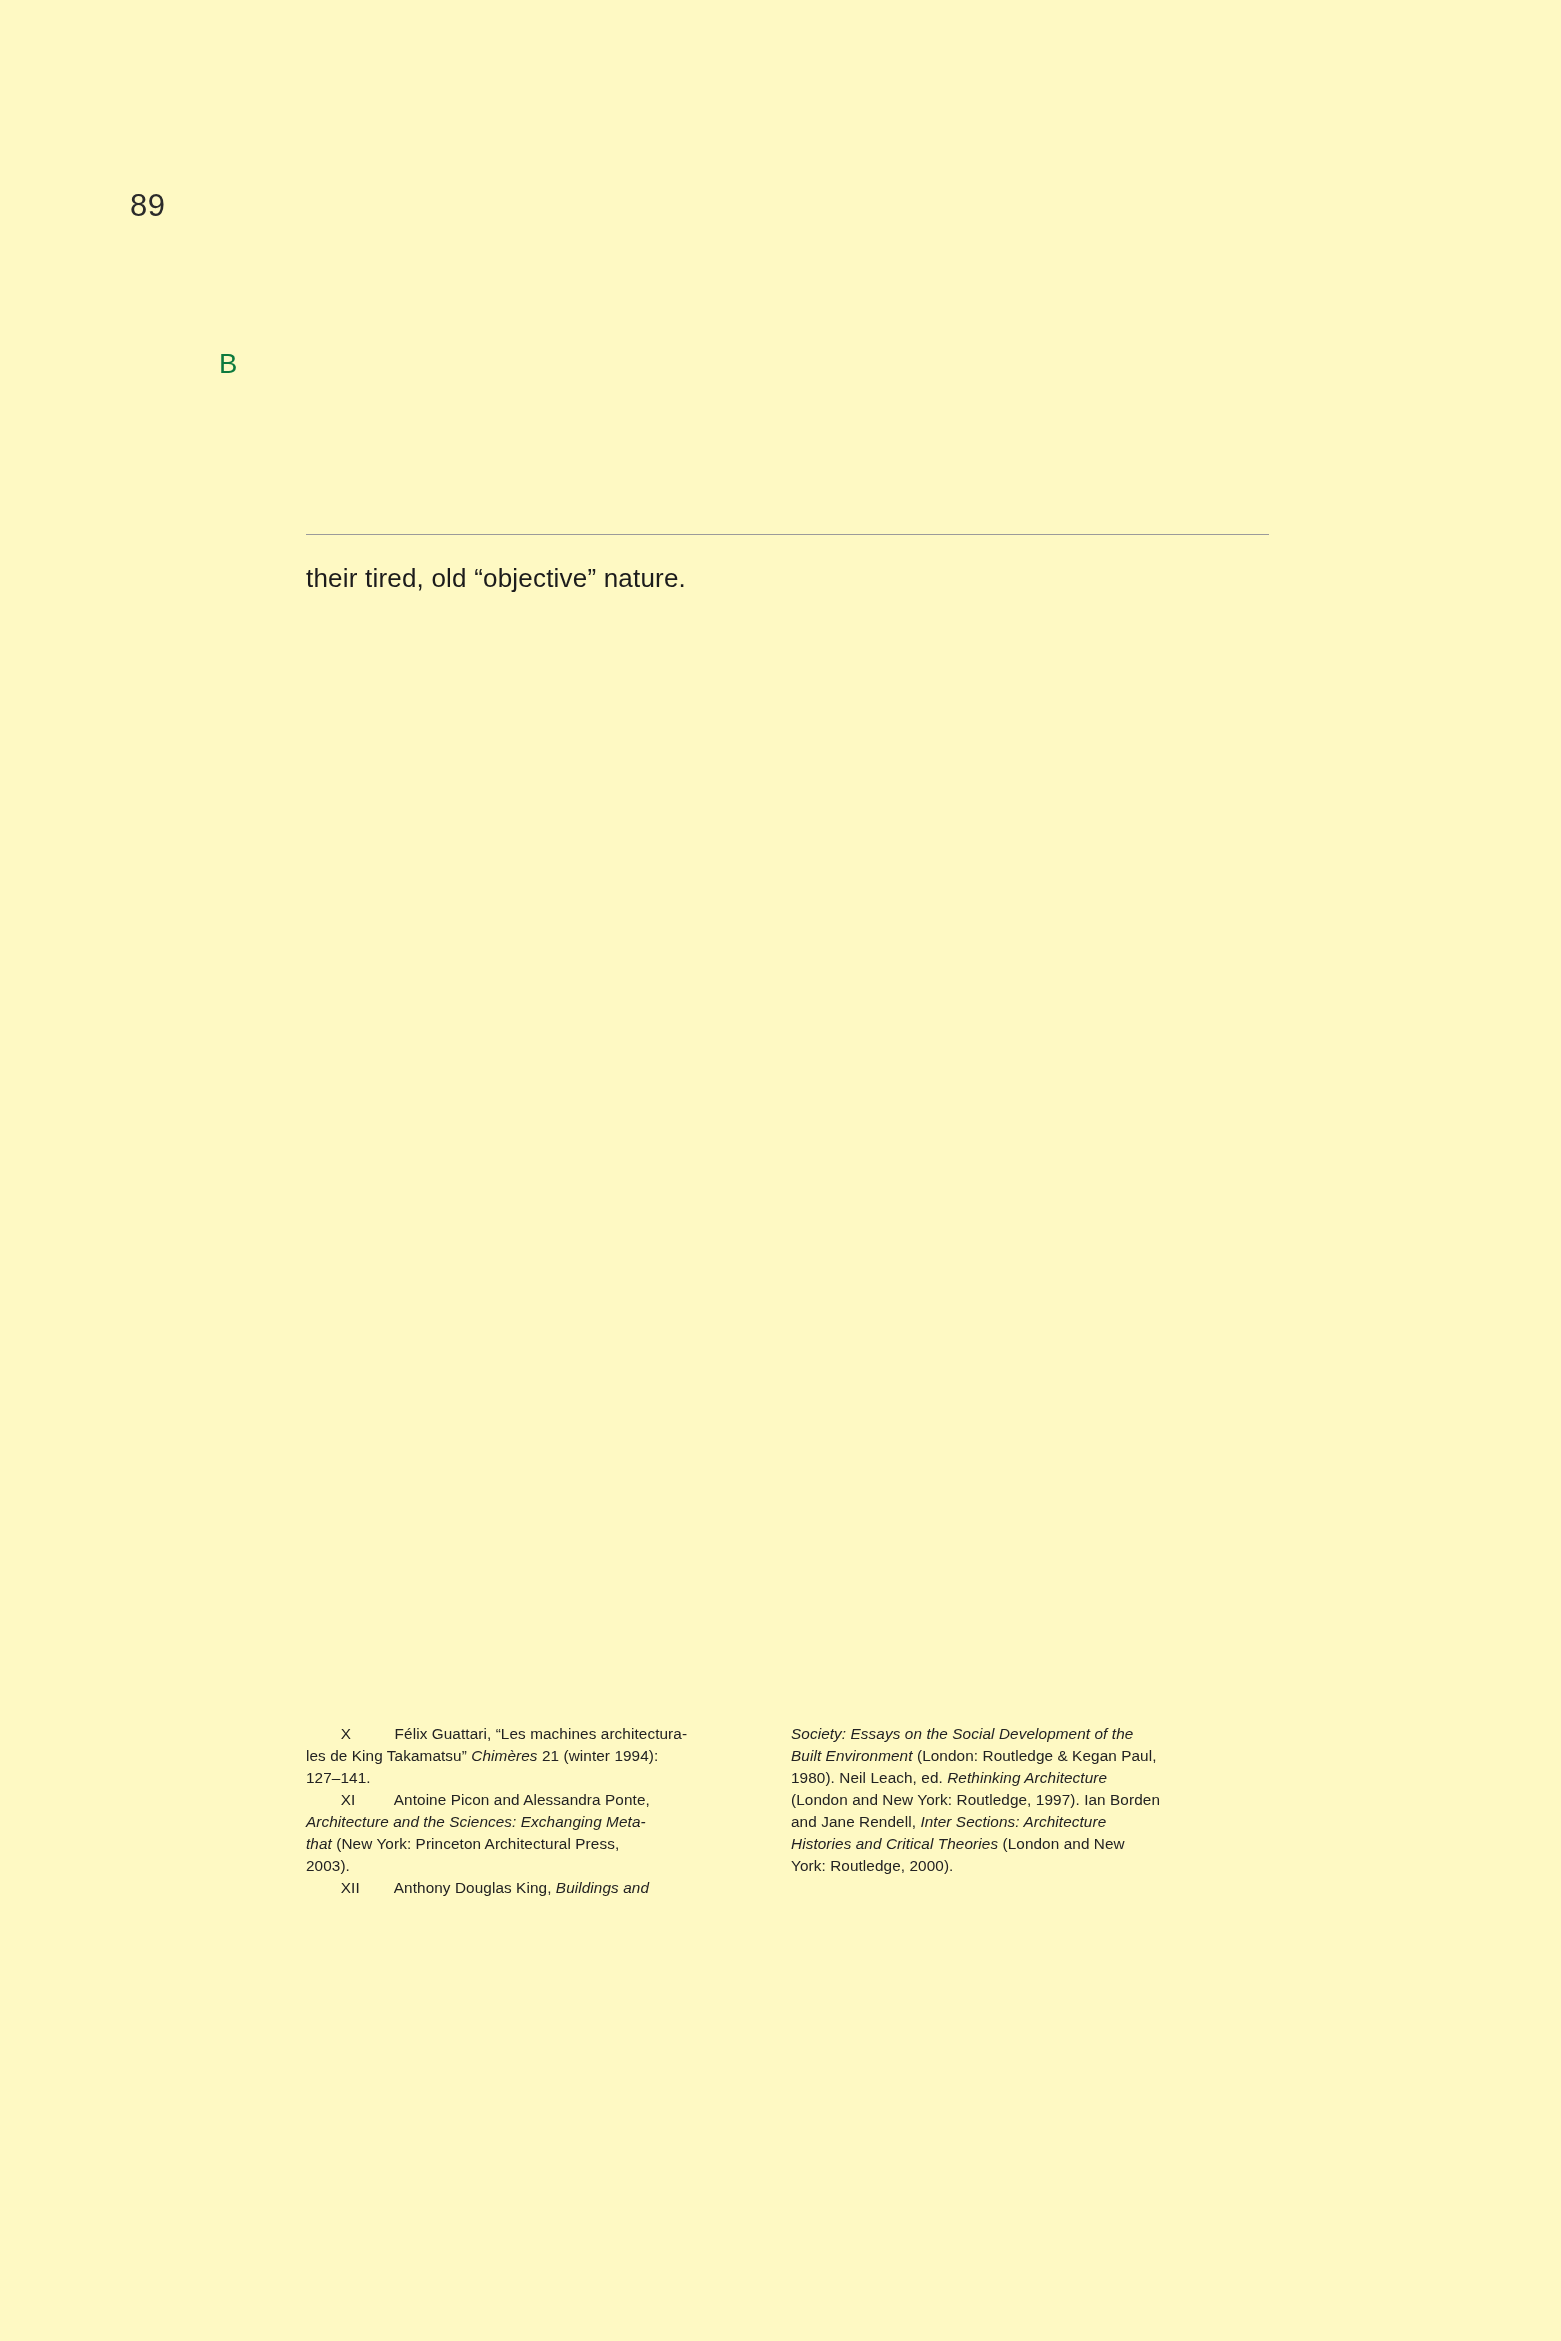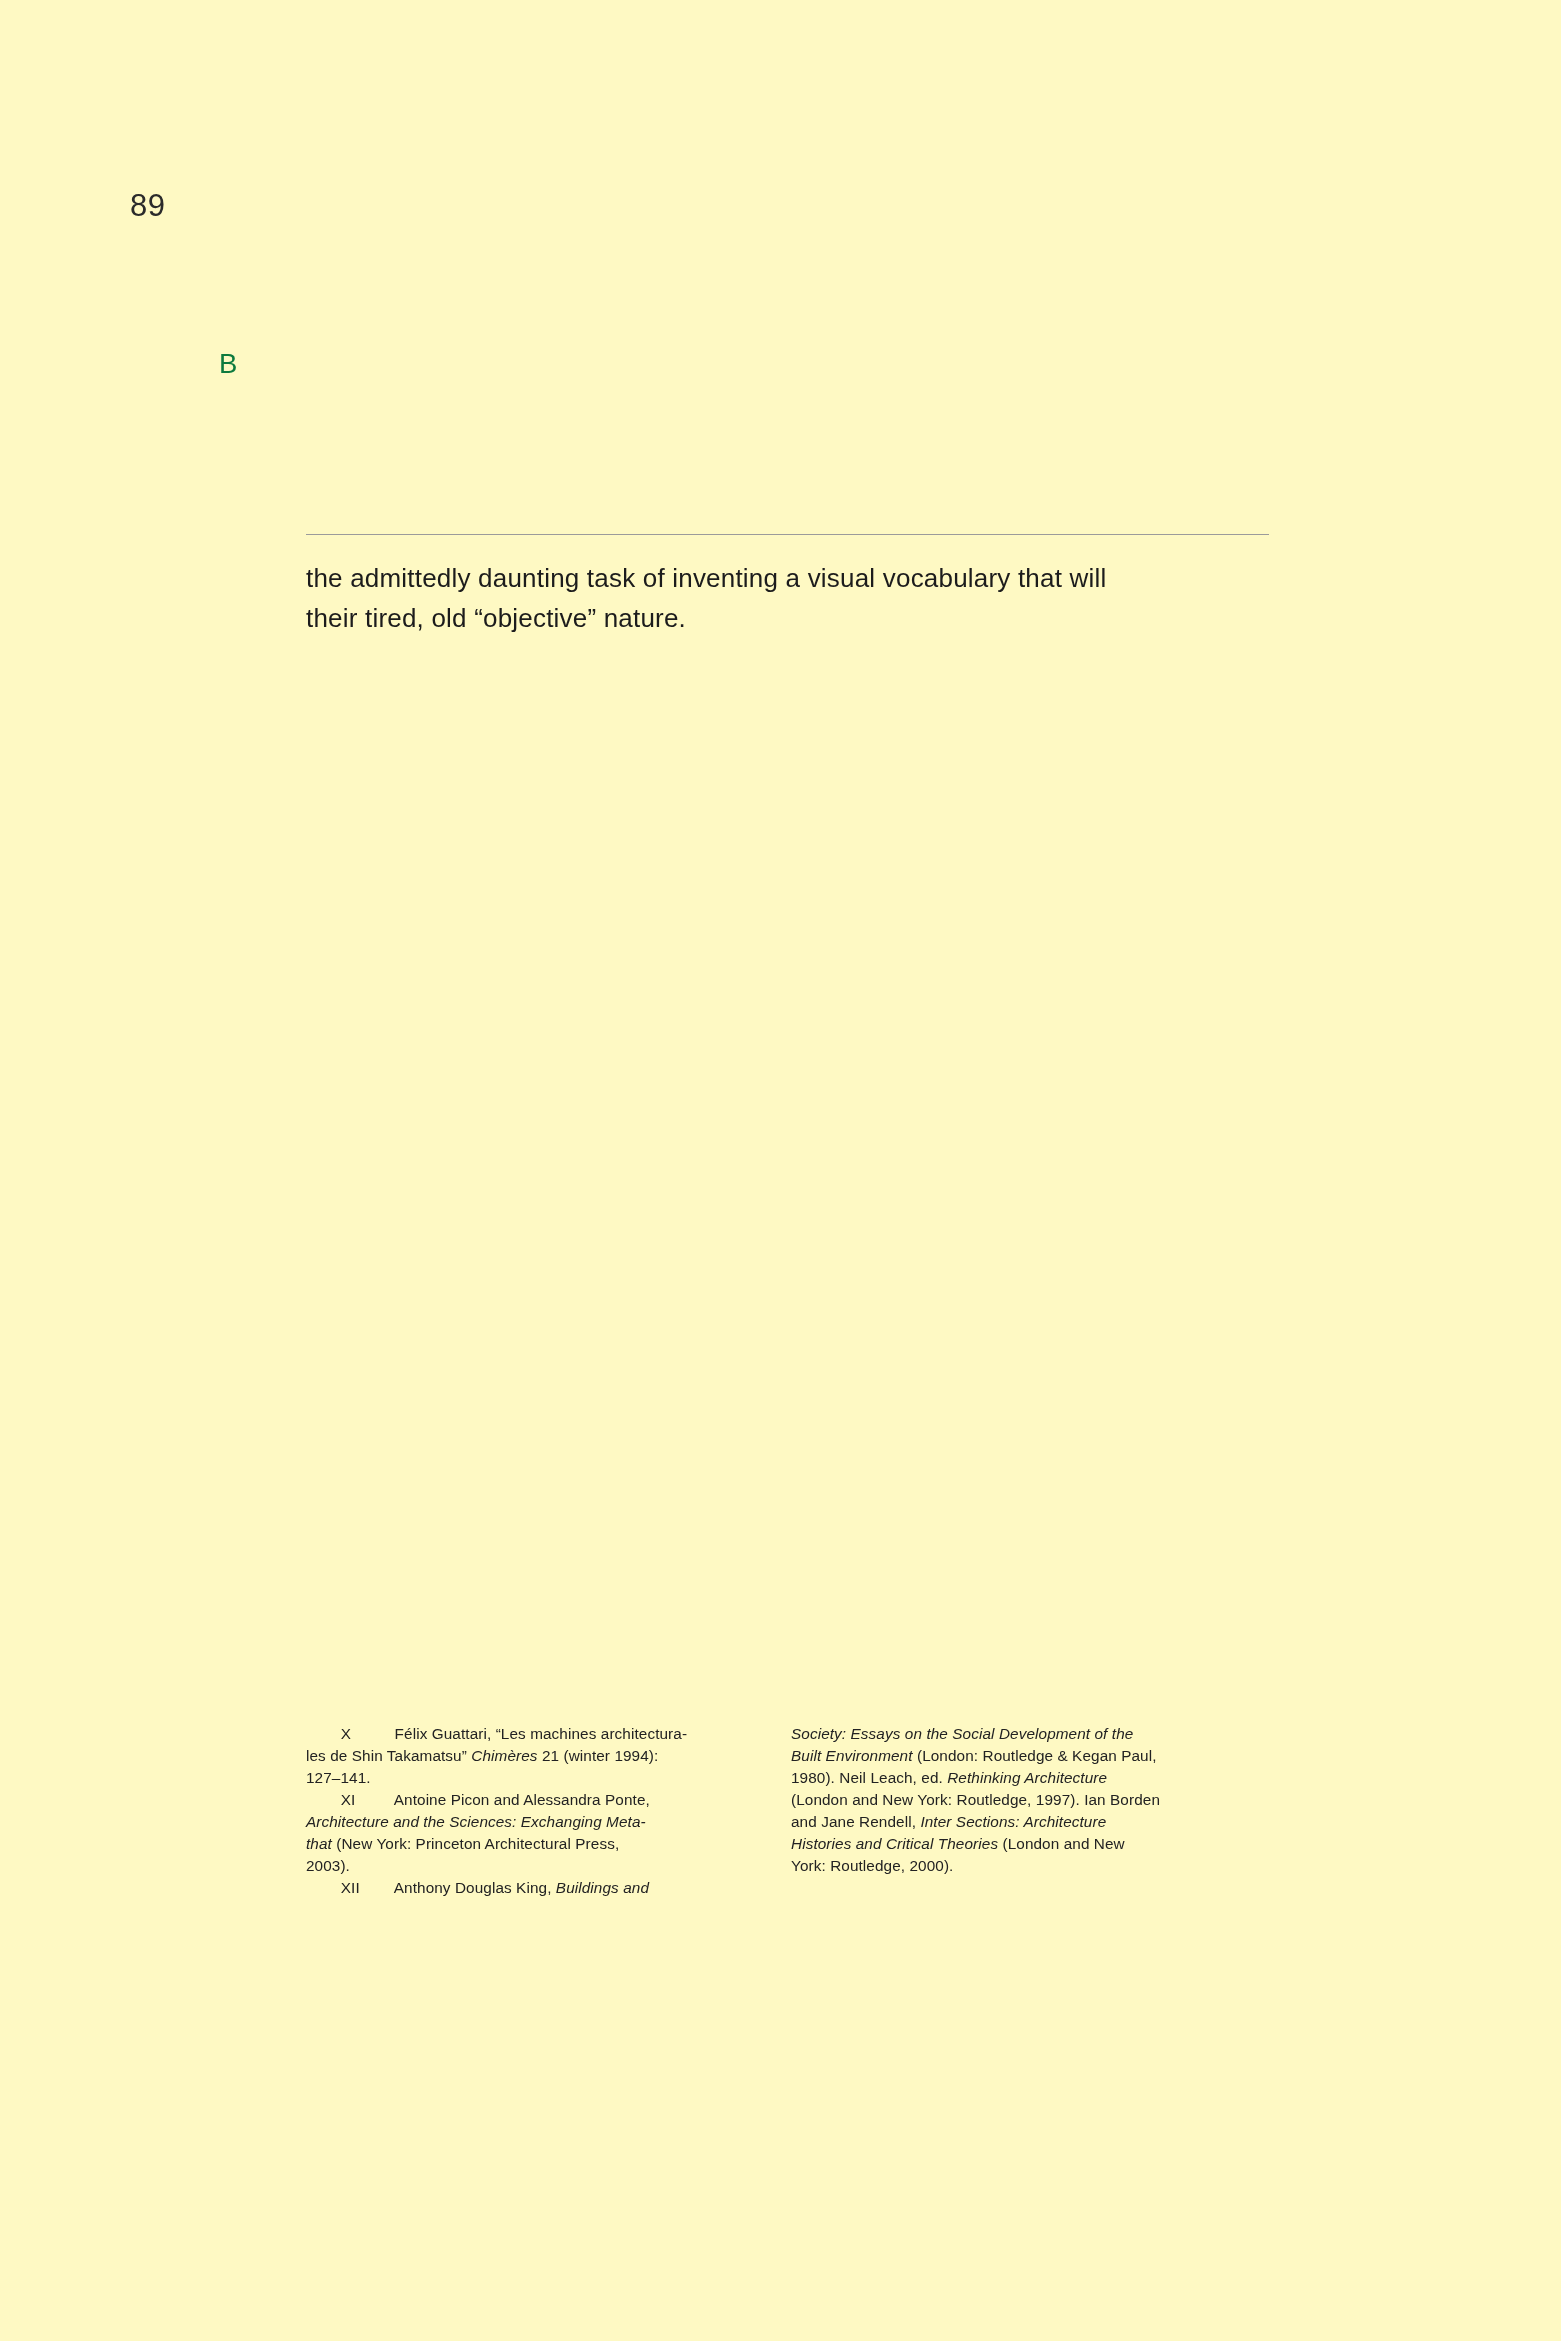--- a/index.html
+++ b/index.html
@@ -100,28 +100,27 @@
 <div class="page">
 
   <div class="page-number">89</div>
 
   <div class="section-letter">B</div>
 
 
   <div class="header-rule"></div>
 
   <div class="body-text">
-      <div class="tline"><span>the admittedly daunting task of inventing a visual vocabulary that will</span></div>
       <div class="tline"><span>their tired, old “objective” nature.</span></div>
     </div>
 
   <div class="footnotes">
     <div class="fn-col fn-left">
         <div class="tline"><span>        X          Félix Guattari, “Les machines architectura-</span></div>
-        <div class="tline"><span>les de Shin Takamatsu” </span><span class="it">Chimères</span><span> 21 (winter 1994):</span></div>
+        <div class="tline"><span>les de King Takamatsu” </span><span class="it">Chimères</span><span> 21 (winter 1994):</span></div>
         <div class="tline"><span>127–141.</span></div>
         <div class="tline"><span>        XI         Antoine Picon and Alessandra Ponte,</span></div>
         <div class="tline"><span class="it">Architecture and the Sciences: Exchanging Meta-</span></div>
         <div class="tline"><span class="it">that</span><span> (New York: Princeton Architectural Press,</span></div>
         <div class="tline"><span>2003).</span></div>
         <div class="tline"><span>        XII        Anthony Douglas King, </span><span class="it">Buildings and</span></div>
       </div>
     <div class="fn-col fn-right">
         <div class="tline"><span class="it">Society: Essays on the Social Development of the</span></div>
         <div class="tline"><span class="it">Built Environment</span><span> (London: Routledge &amp; Kegan Paul,</span></div>

